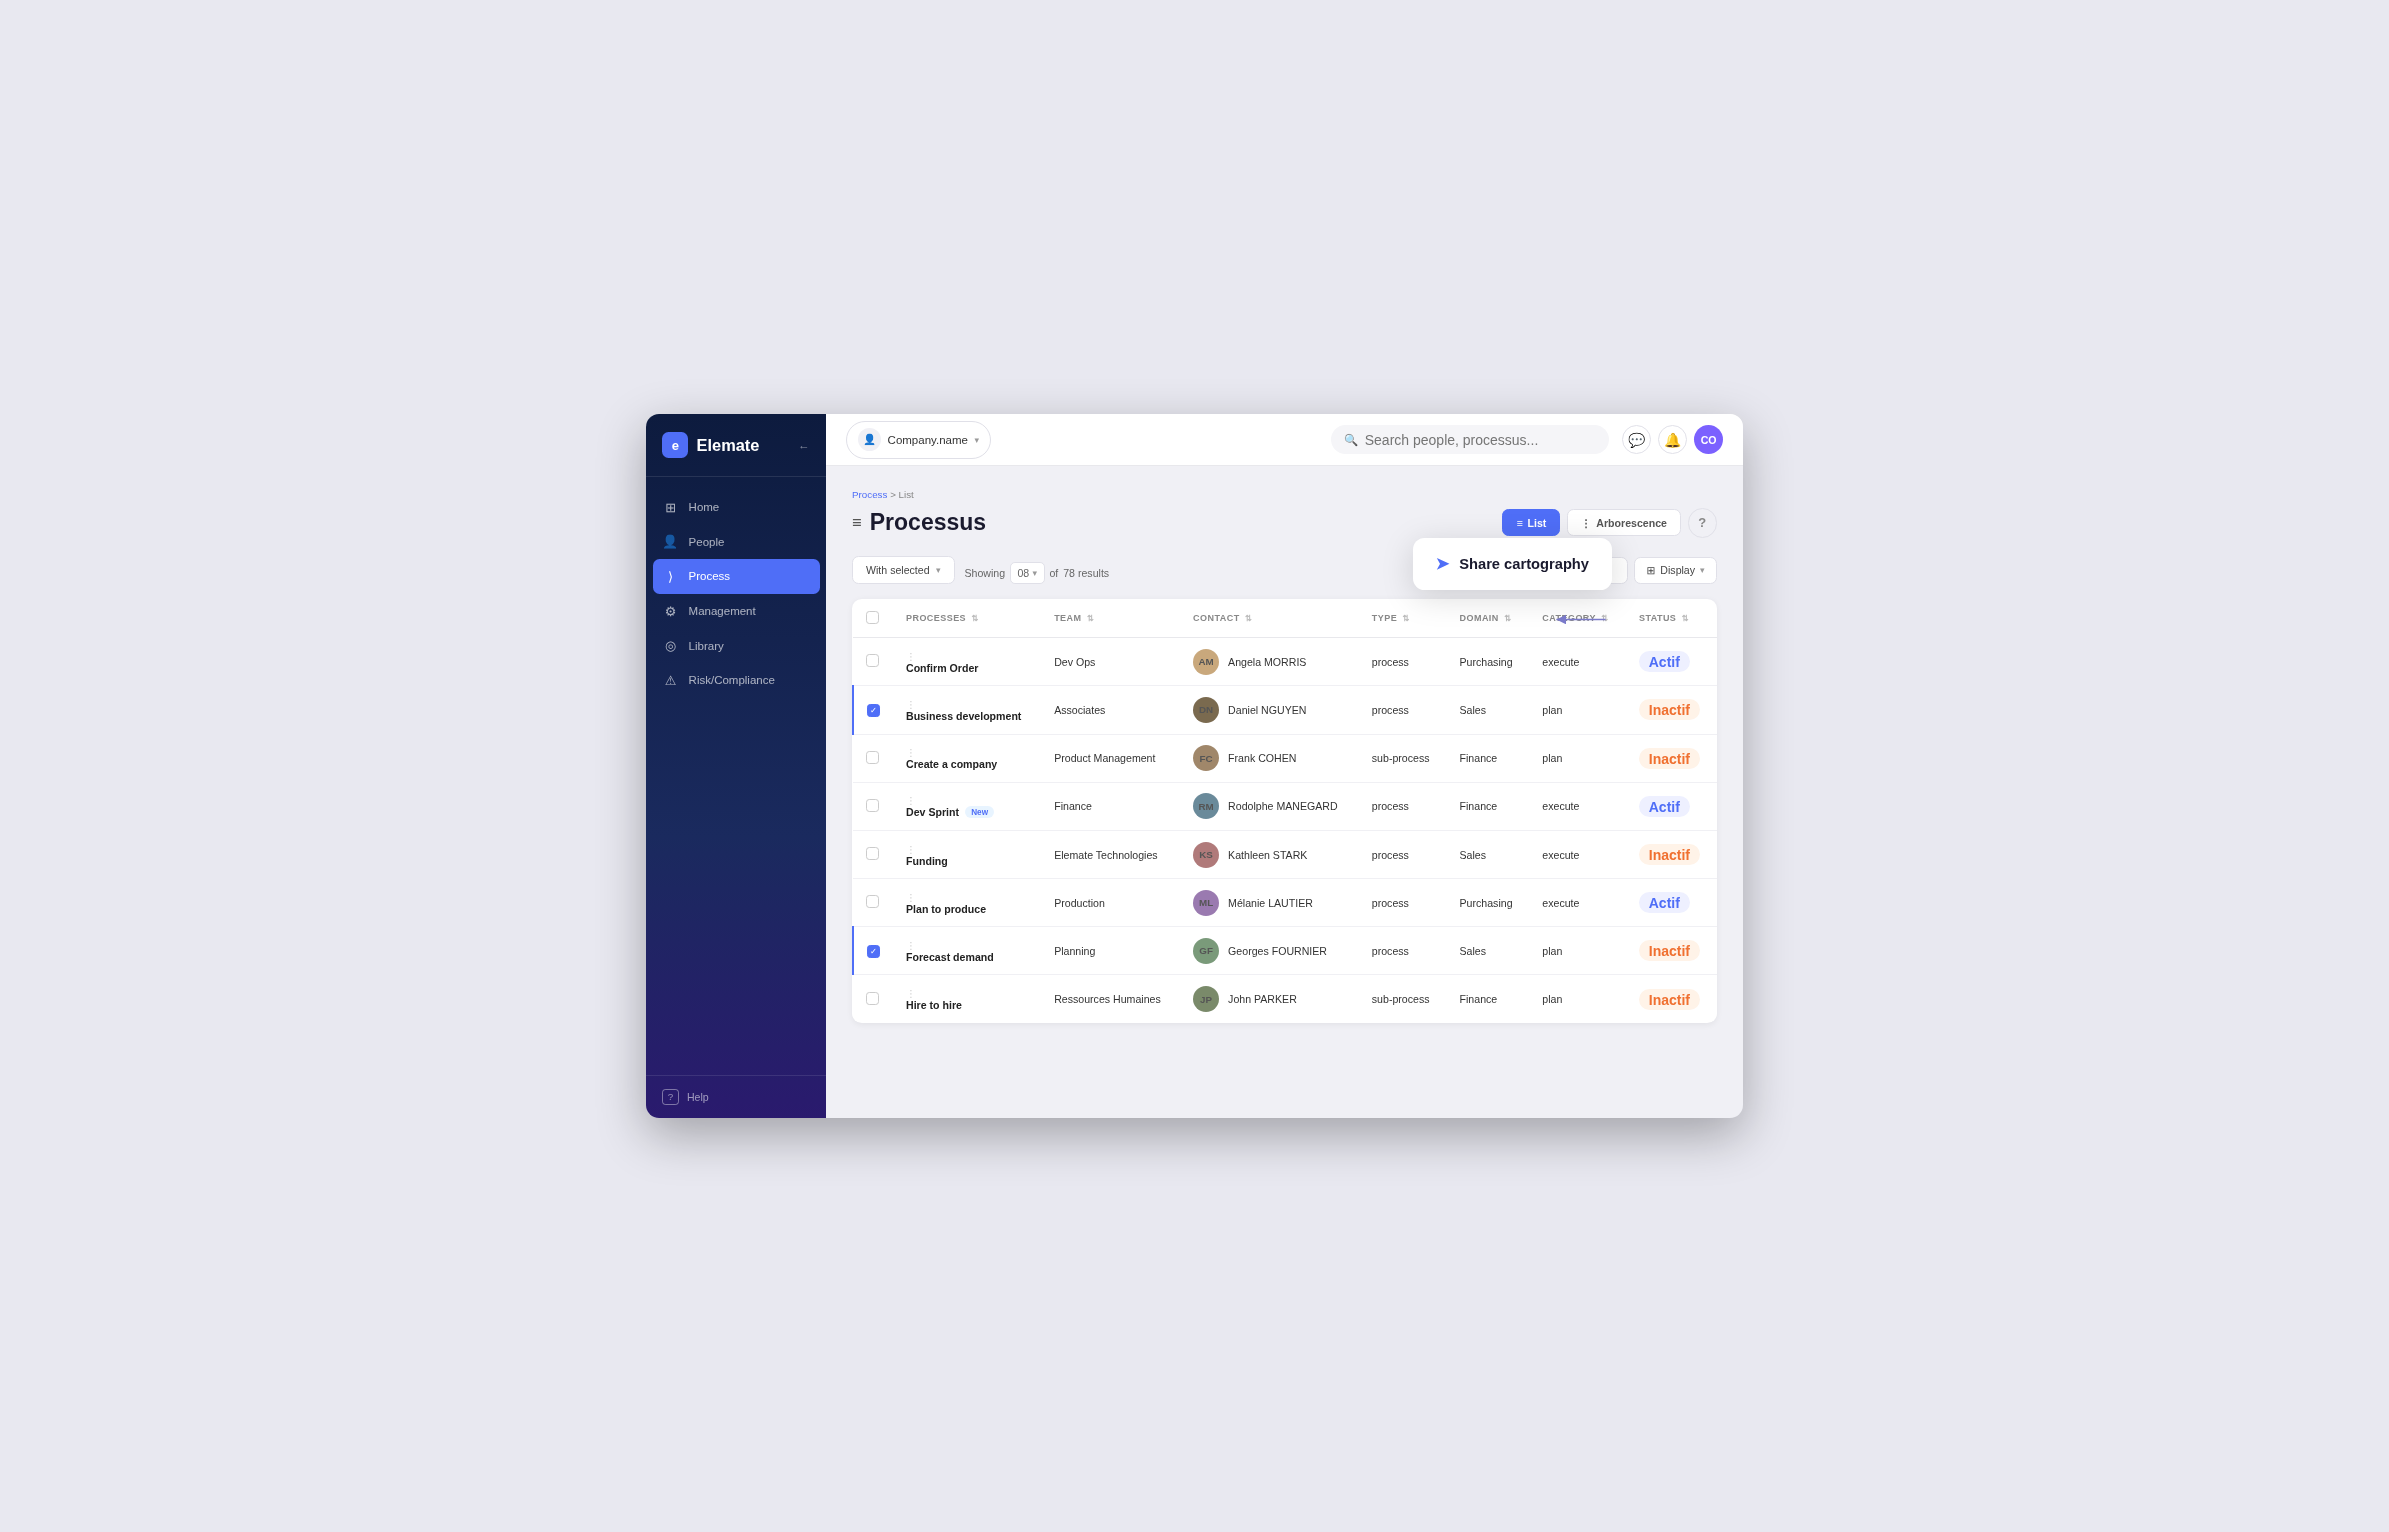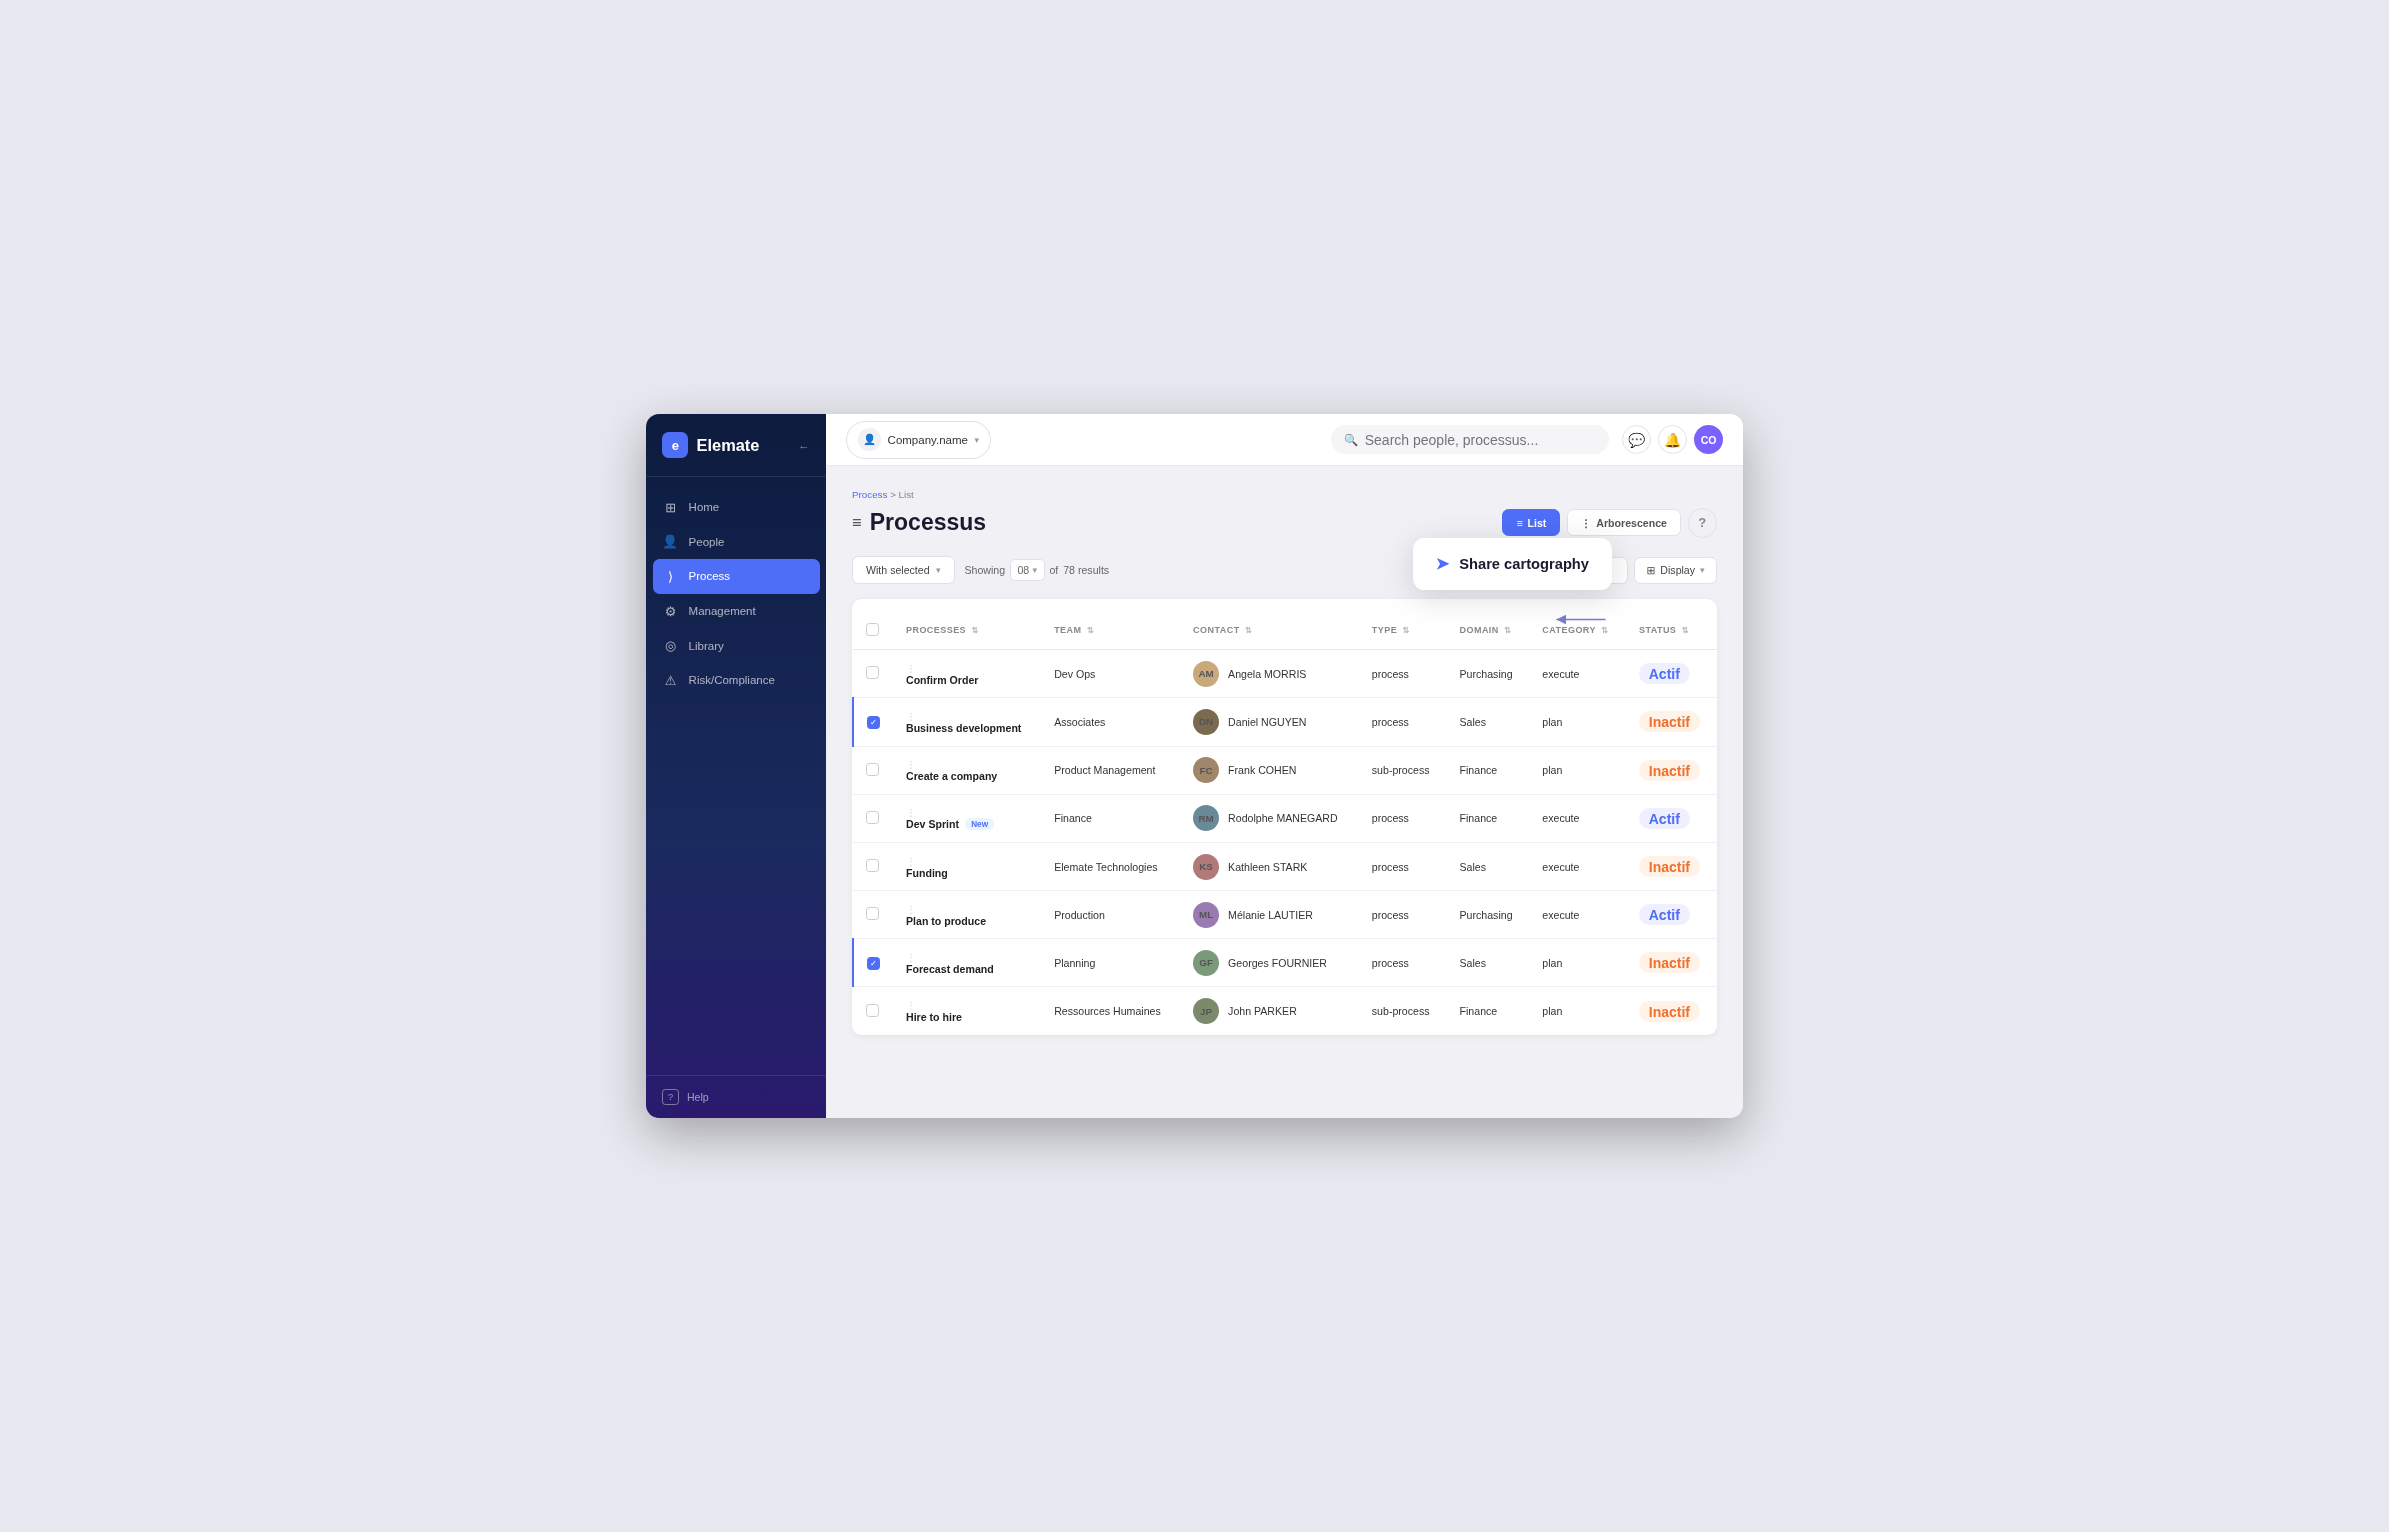--- a/index.html
+++ b/index.html
@@ -265,21 +265,21 @@
     }
     
     .toolbar {
       display: flex;
       align-items: center;
       justify-content: space-between;
       margin-bottom: 14.7px;
     }
     .toolbar-left {
       display: flex;
-      align-items: center;
+      align-items: flex-end;
       gap: 9.8px;
     }
     .with-selected-btn {
       display: flex;
       align-items: center;
       gap: 6.5px;
       padding: 7.4px 13px;
       border: 1.2px solid #e0e0e8;
       border-radius: 6.5px;
       background: white;
@@ -326,21 +326,20 @@
     
     .table-container {
       background: white;
       border-radius: 9.8px;
       overflow: hidden;
       box-shadow: 0 1.6px 6.5px rgba(0,0,0,0.06);
     }
     table {
       width: 100%;
       border-collapse: collapse;
-      margin-top: 12px;
     }
     thead tr {
       border-bottom: 1.2px solid #e8e8ec;
     }
     thead th {
       padding: 11.5px 13px;
       text-align: left;
       font-size: 9px;
       font-weight: 700;
       color: #888;

